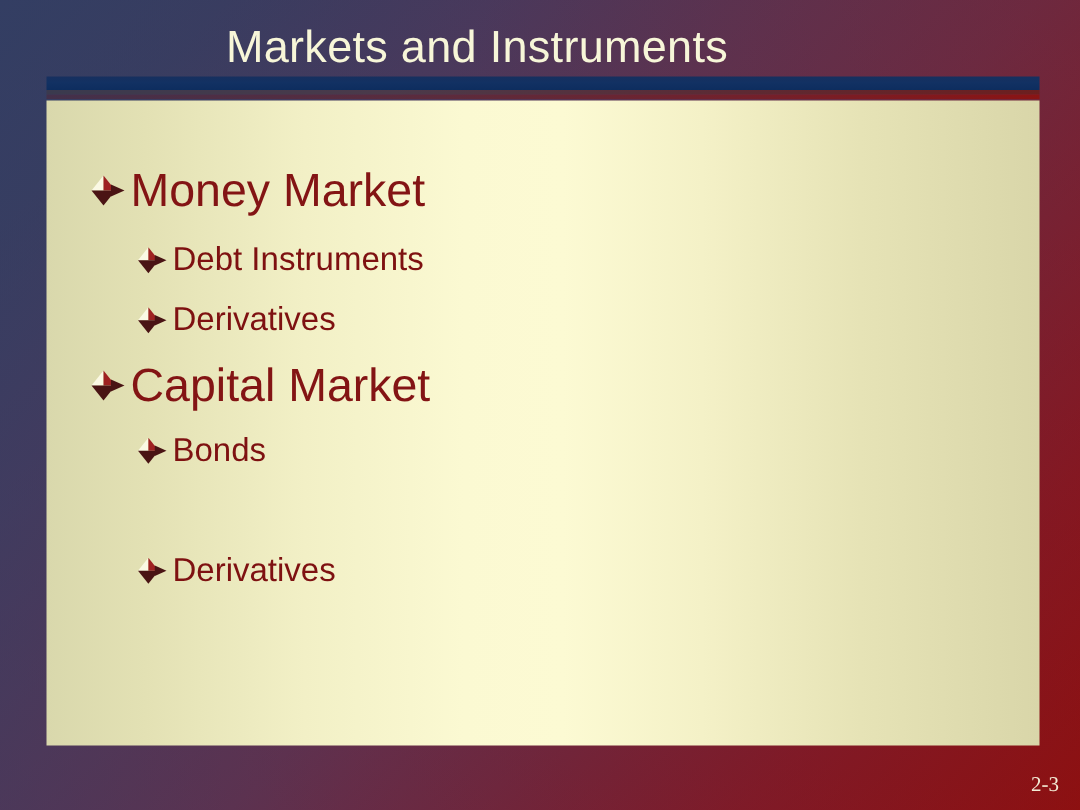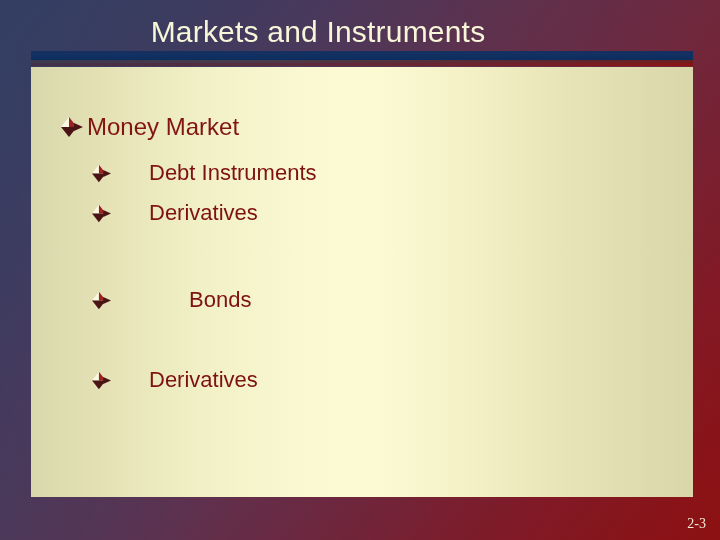--- a/index.html
+++ b/index.html
@@ -127,33 +127,32 @@
     margin-right: 3px;
   }
   .bullet .label {
     color: #7d1111;
     font-weight: 400;
   }
 
   
   .lvl1 { left: 29px; }
   .lvl1 .label {
-    font-size: 24px;
+    font-size: 31px;
     line-height: 30px;
     color: #831414;
   }
   .lvl1 .marker { width: 24px; height: 22px; }
 
   
   .lvl2 { left: 60px; }
   .lvl2 .label {
     font-size: 22px;
     line-height: 25px;
     color: #7e1111;
-    margin-left: 34px;
   }
   .lvl2 .marker { width: 21px; height: 18px; }
 
   
   .pagenum {
     position: absolute;
     right: 14px;
     bottom: 8px;
     color: #f2ecd6;
     font-size: 14px;
@@ -202,21 +201,32 @@
         <span class="marker">
           <svg viewBox="0 0 24 22" width="21" height="19" style="display: block;">
             <polygon points="9,1 1,11 9,11" fill="#fbf9e4"></polygon>
             <polygon points="9,1 17,11 9,11" fill="#9e2121"></polygon>
             <polygon points="1,11 17,11 9,21" fill="#4a1414"></polygon>
             <polygon points="14,7 23,11 14,15" fill="#4a1414"></polygon>
           </svg>
         </span>
         <span class="label">Derivatives</span>
       </div>
-      <div class="bullet lvl2" style="top: 220px; gap: 40px;">
+      <div class="bullet lvl1" style="top: 175px;">
+        <span class="marker">
+          <svg viewBox="0 0 24 22" width="24" height="22" style="display: block;">
+            <polygon points="9,1 1,11 9,11" fill="#fbf9e4"></polygon>
+            <polygon points="9,1 17,11 9,11" fill="#9e2121"></polygon>
+            <polygon points="1,11 17,11 9,21" fill="#4a1414"></polygon>
+            <polygon points="14,7 23,11 14,15" fill="#4a1414"></polygon>
+          </svg>
+        </span>
+        <span class="label">Capital Market</span>
+      </div>
+      <div class="bullet lvl2" style="top: 220px;">
         <span class="marker">
           <svg viewBox="0 0 24 22" width="21" height="19" style="display: block;">
             <polygon points="9,1 1,11 9,11" fill="#fbf9e4"></polygon>
             <polygon points="9,1 17,11 9,11" fill="#9e2121"></polygon>
             <polygon points="1,11 17,11 9,21" fill="#4a1414"></polygon>
             <polygon points="14,7 23,11 14,15" fill="#4a1414"></polygon>
           </svg>
         </span>
         <span class="label">Bonds</span>
       </div>

